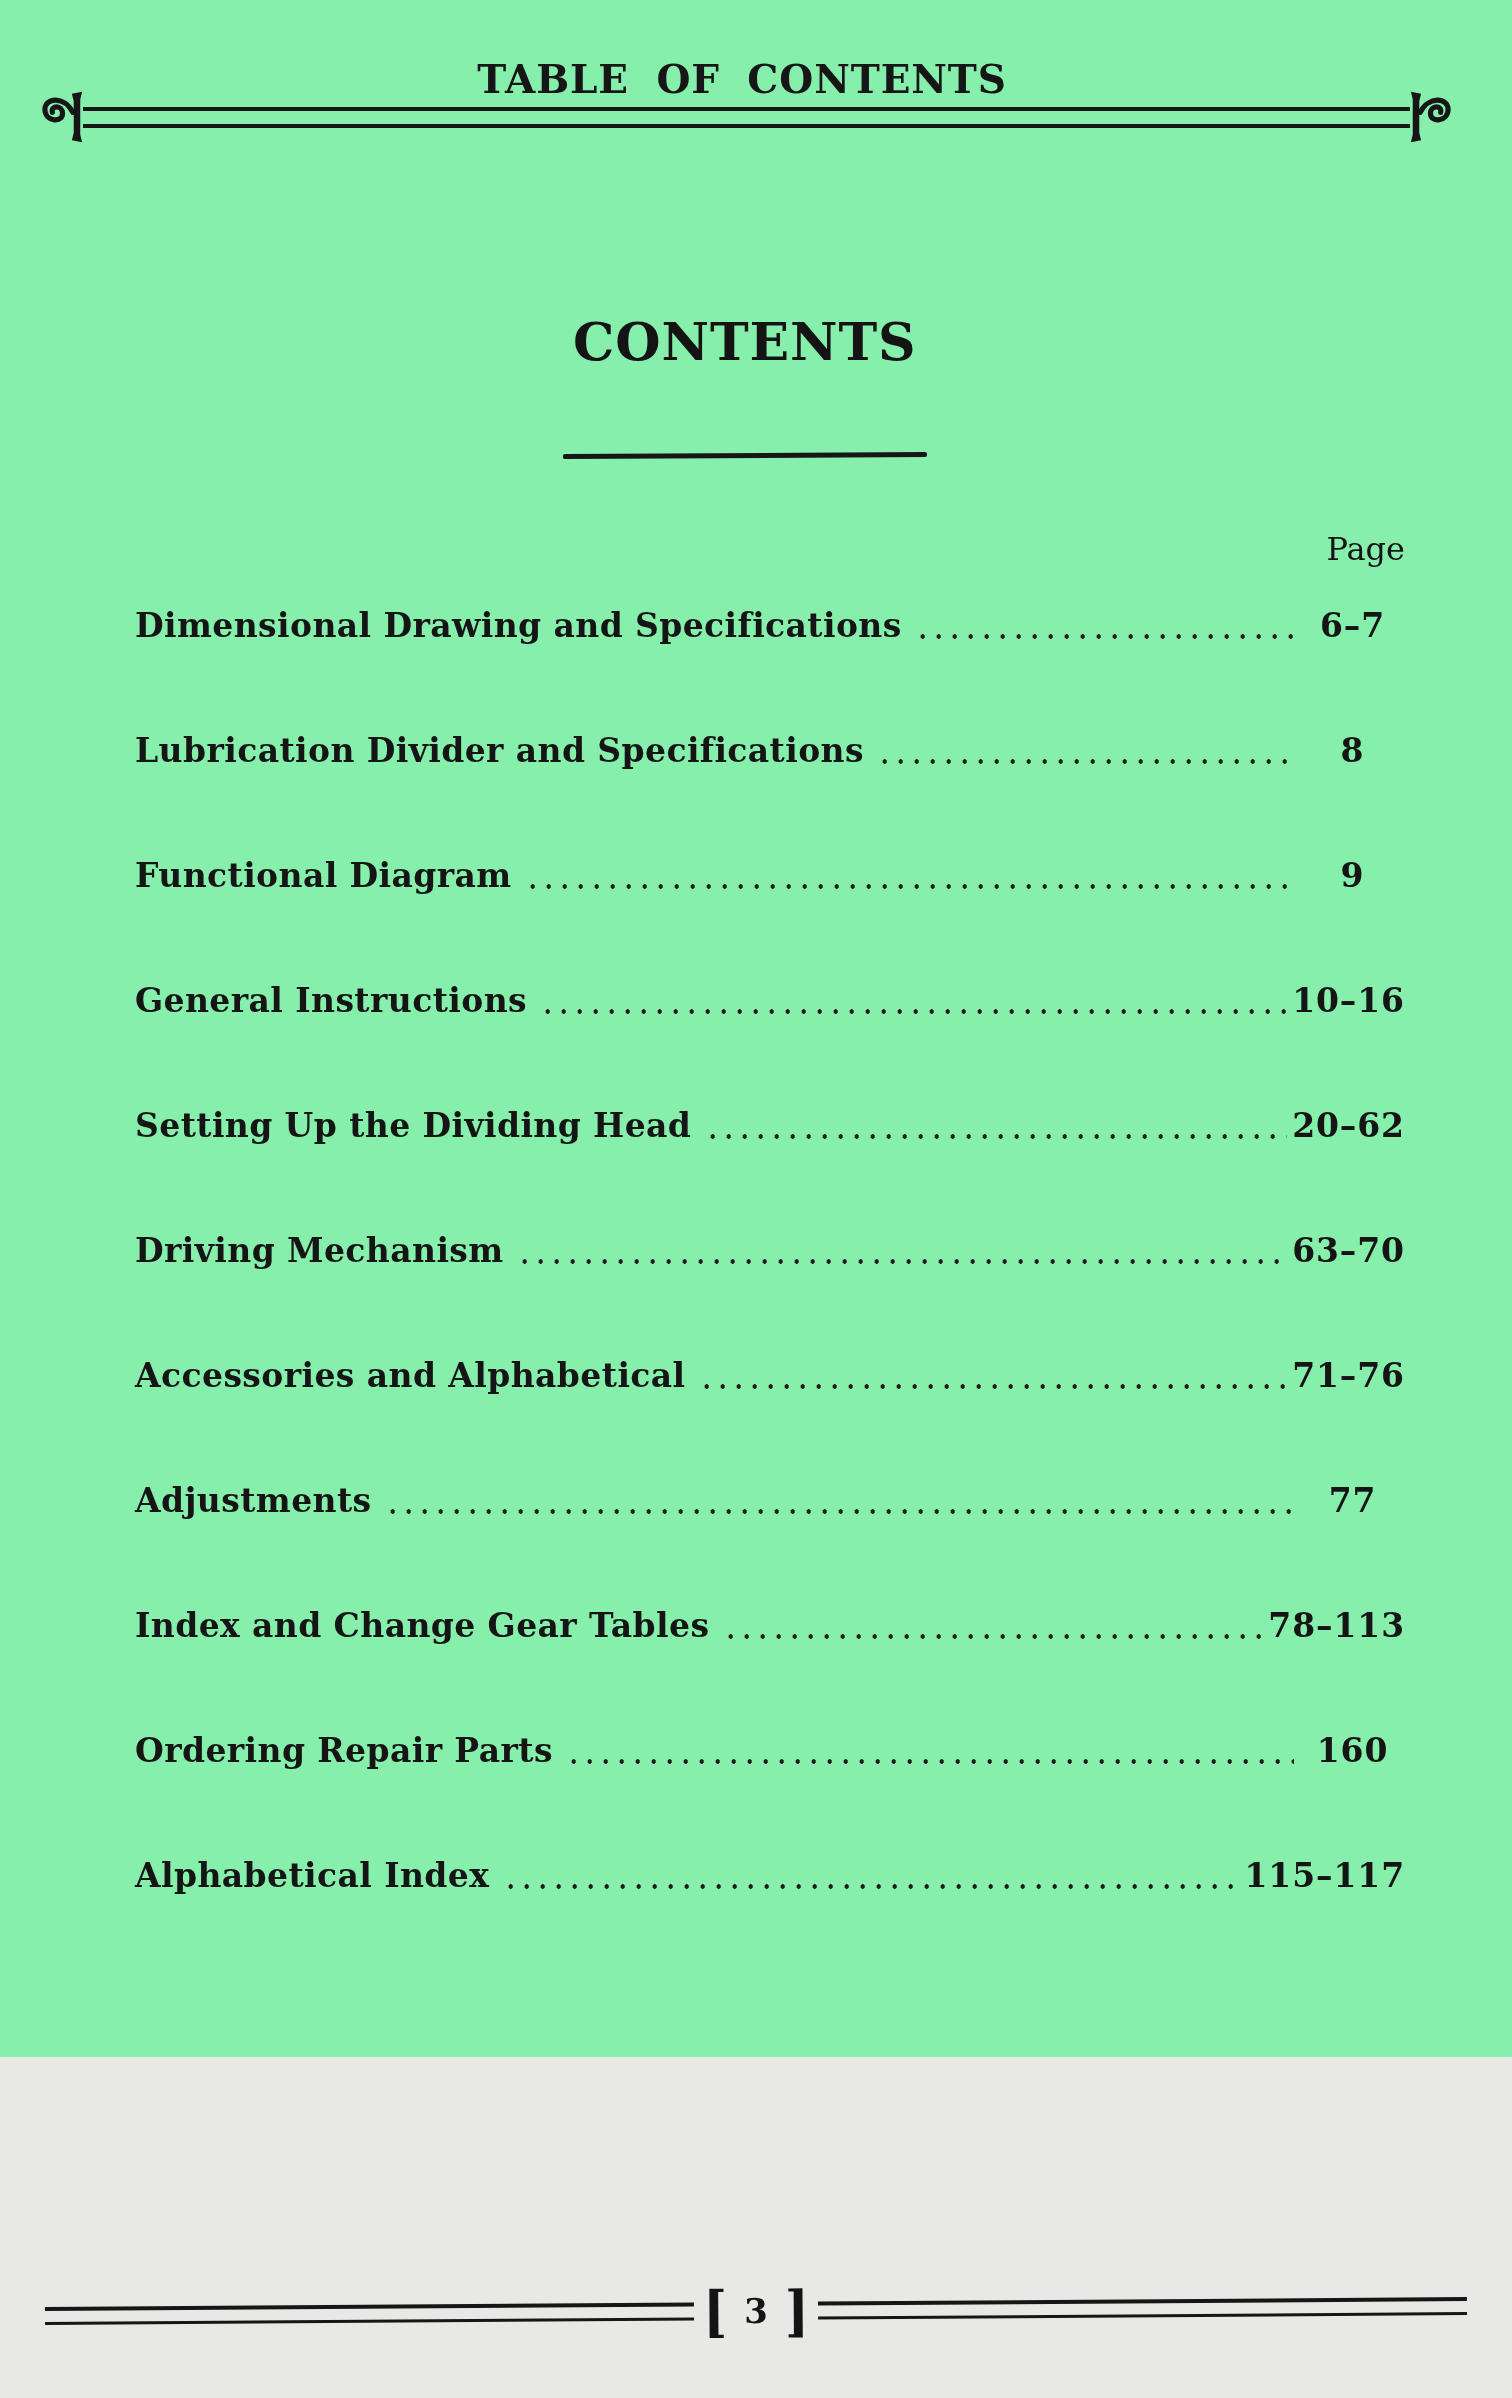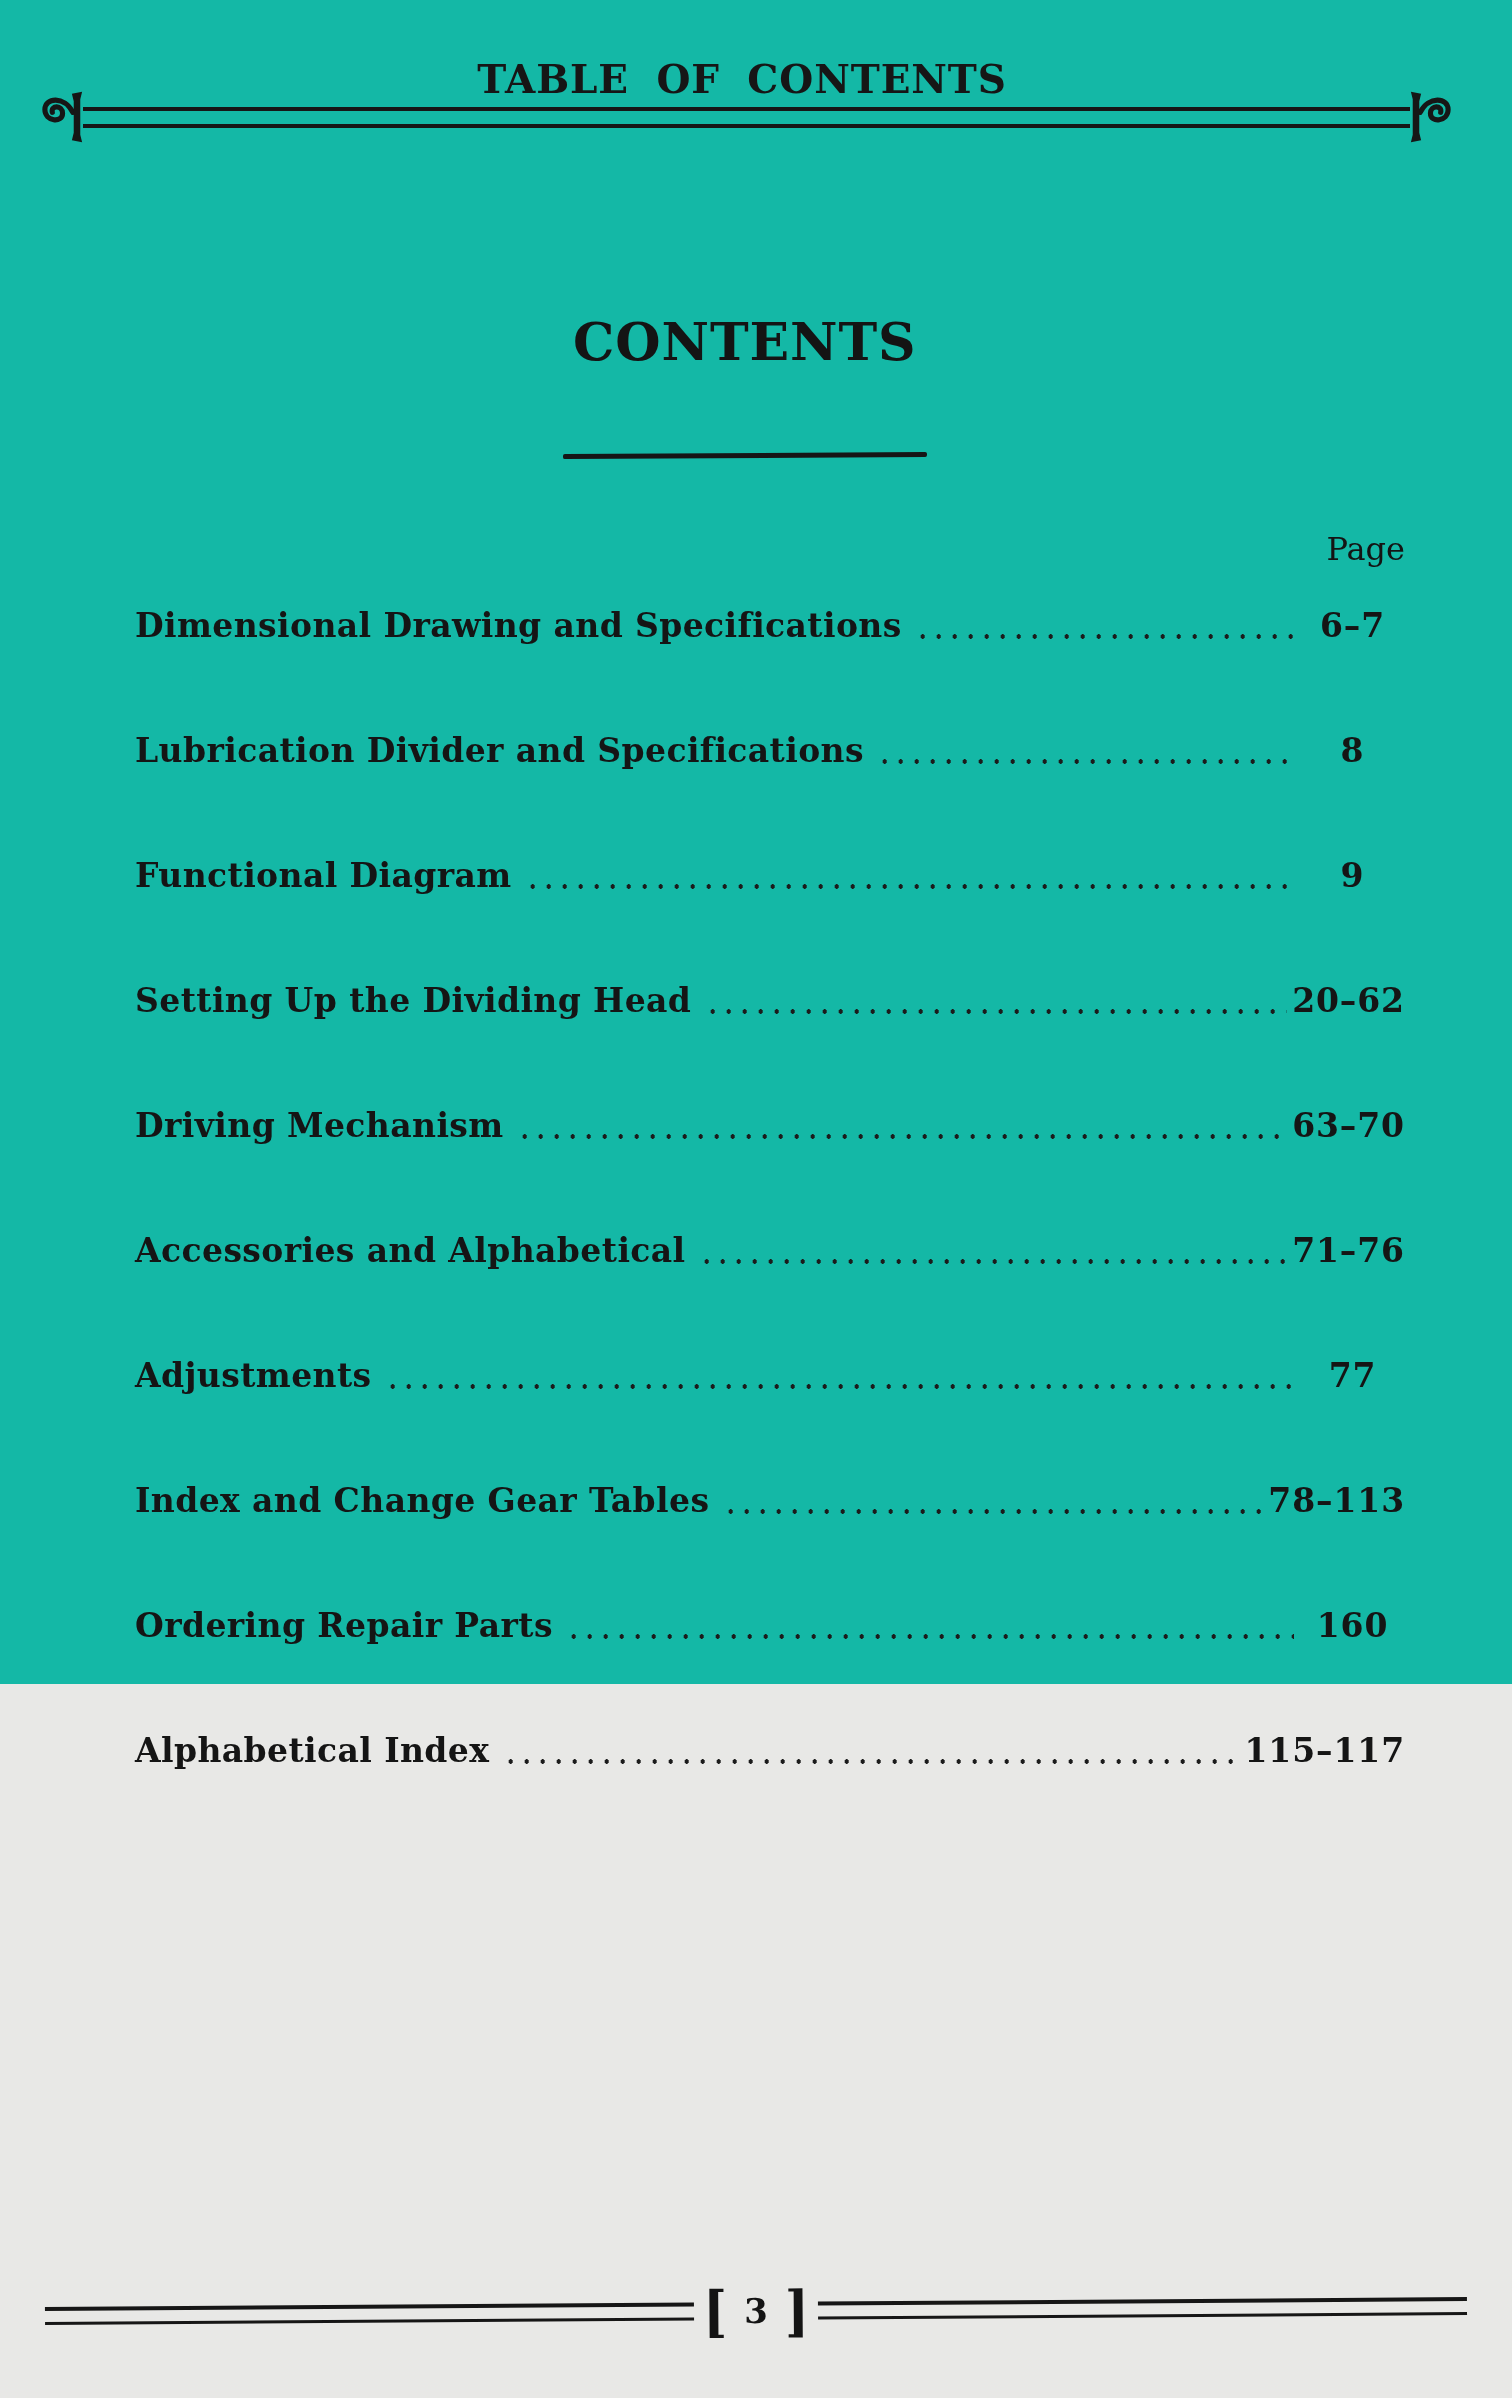--- a/index.html
+++ b/index.html
@@ -4,22 +4,22 @@
 <style>
   html, body { margin: 0; padding: 0; }
   body {
     width: 1512px; height: 2399px;
     background: #e8e8e6;
     font-family: "DejaVu Serif", "Liberation Serif", serif;
     overflow: hidden;
   }
   .page {
     position: relative;
-    width: 1512px; height: 1684px;
-    background: #14b8a6;
+    width: 1512px; height: 2057px;
+    background: #86efac;
     color: #141414;
   }
 
   
   .header-title {
     position: absolute; top: 56px; left: -14px; width: 100%;
     text-align: center;
     font-size: 39px; font-weight: 700;
     letter-spacing: 0.9px; word-spacing: 13px;
     color: #161616;
@@ -140,20 +140,25 @@
       <span class="entry-label">Lubrication Divider and Specifications</span>
       <span class="leader"></span>
       <span class="entry-pages">8</span>
     </li>
     <li>
       <span class="entry-label">Functional Diagram</span>
       <span class="leader"></span>
       <span class="entry-pages">9</span>
     </li>
     <li>
+      <span class="entry-label">General Instructions</span>
+      <span class="leader"></span>
+      <span class="entry-pages">10–16</span>
+    </li>
+    <li>
       <span class="entry-label">Setting Up the Dividing Head</span>
       <span class="leader"></span>
       <span class="entry-pages">20–62</span>
     </li>
     <li>
       <span class="entry-label">Driving Mechanism</span>
       <span class="leader"></span>
       <span class="entry-pages">63–70</span>
     </li>
     <li>

